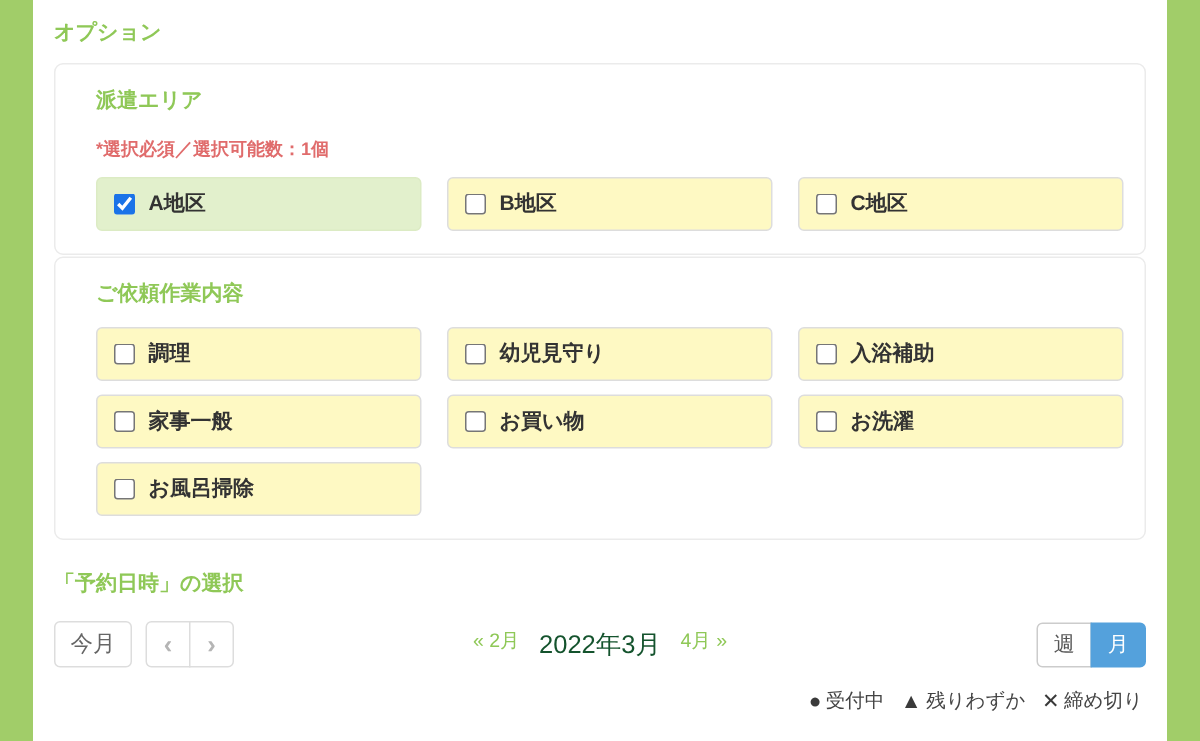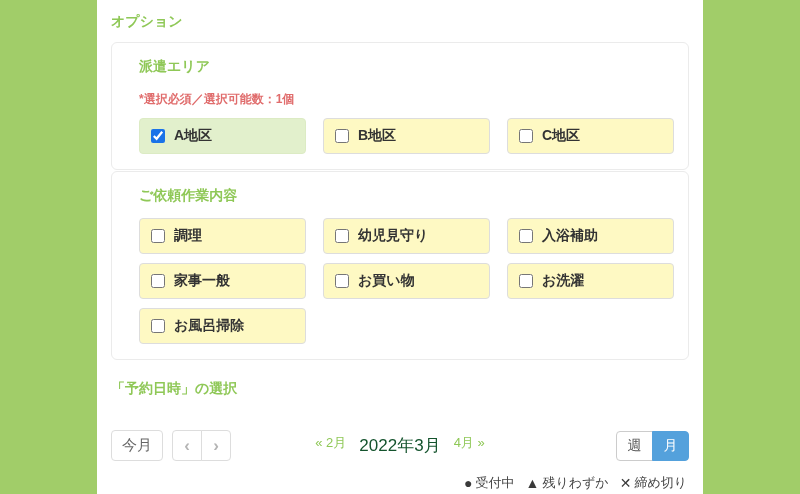--- a/index.html
+++ b/index.html
@@ -2,21 +2,21 @@
 <html><head>
 <meta charset="utf-8">
 <style>
   html, body { margin: 0; padding: 0; }
   body {
     width: 800px; height: 494px; overflow: hidden;
     background: #a1cd69;
     font-family: "Liberation Sans", "DejaVu Sans", sans-serif;
   }
   .content {
-    width: 606px; height: 100%; margin: 0 auto;
+    width: 756px; height: 100%; margin: 0 auto;
     background: #ffffff; box-sizing: border-box;
     padding: 10px 14px 0 14px;
   }
   .page-heading {
     color: #8fc857; font-size: 14px; font-weight: bold;
     margin: 3px 0 11px 0;
   }
   .card {
     border: 1px solid #ebebeb; border-radius: 6px;
     padding: 15px 14px 15px 27px; margin-bottom: 1px;
@@ -41,21 +41,21 @@
   .option .opt-label { font-size: 14px; font-weight: bold; color: #333; }
   .option input[type=checkbox] {
     width: 14px; height: 14px; margin: 0; accent-color: #1a73e8;
   }
   .work-grid {
     display: grid; grid-template-columns: repeat(3, 1fr);
     gap: 9px 17px; margin-top: 13px;
   }
   .res-heading {
     color: #8fc857; font-size: 14px; font-weight: bold;
-    margin: 20px 0 32px 0;
+    margin: 20px 0 16px 0;
   }
   .cal-nav { display: flex; align-items: center; position: relative; height: 31px; }
   .btn-today {
     height: 31px; padding: 0 10px; background: #fff;
     border: 1px solid #dddddd; border-radius: 4px;
     color: #666; font-size: 15px; cursor: pointer;
     font-family: inherit;
   }
   .arrow-group { display: flex; margin-left: 9px; }
   .arrow-btn {

